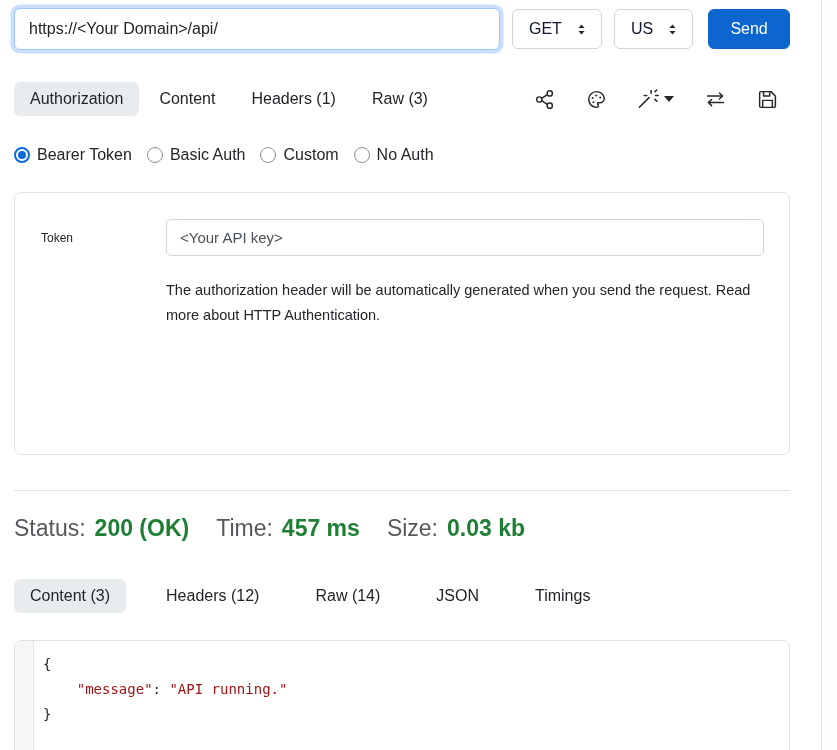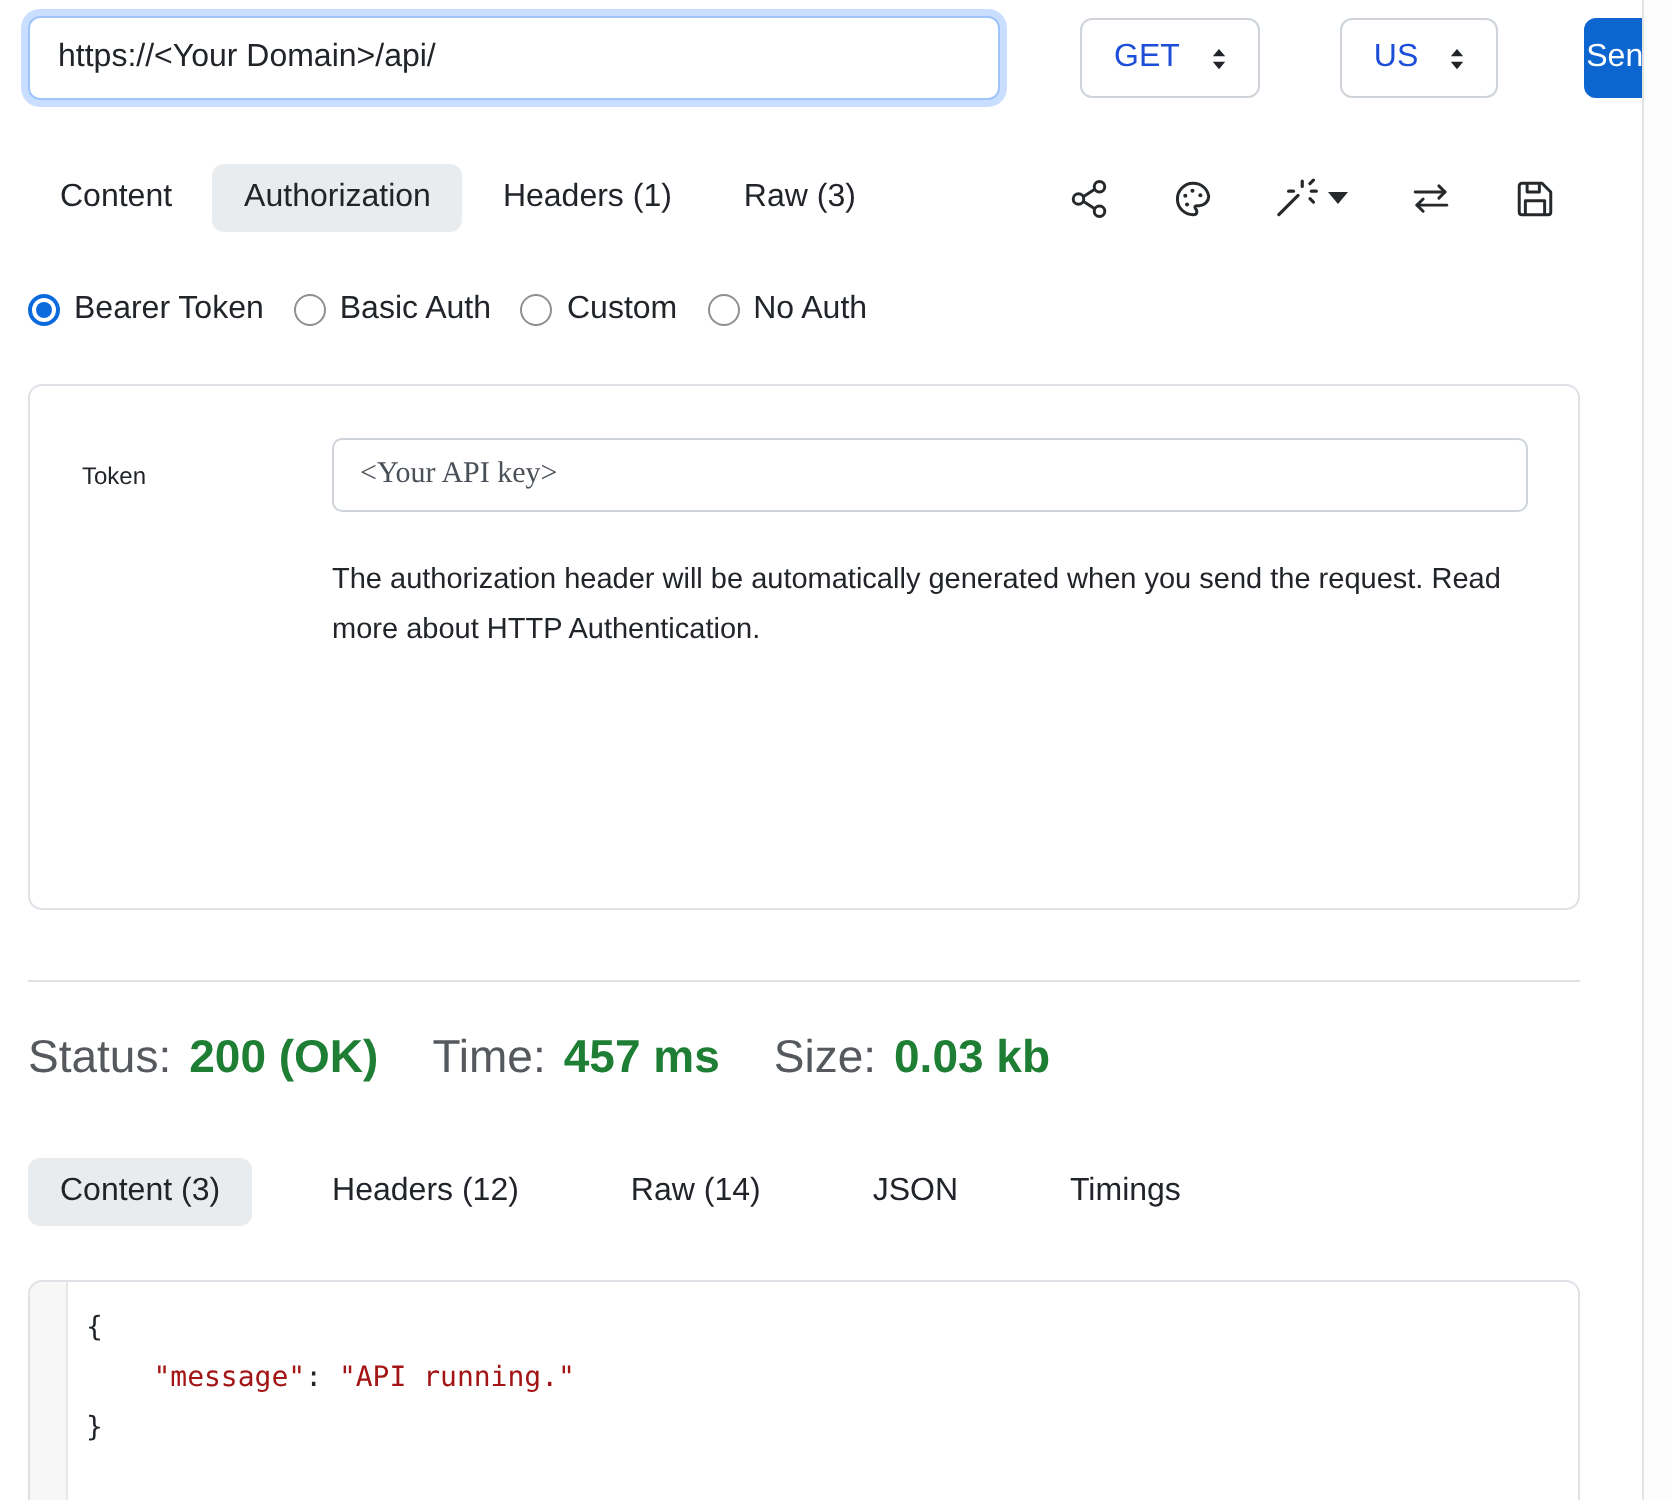--- a/index.html
+++ b/index.html
@@ -11,32 +11,32 @@
     overflow: hidden;
     position: relative;
   }
   .scroll-track {
     position: absolute; top: 0; bottom: 0; left: 821px; width: 15px;
     border-left: 1px solid #e3e3e3; background: #fdfdfd;
   }
   .content { margin: 8px 47px 0 14px; }
 
   
-  .request-bar { display: flex; align-items: center; gap: 28px; }
+  .request-bar { display: flex; align-items: center; }
   .url-input {
     flex: 0 0 486px; height: 42px;
     border: 1px solid #9ec5fe; border-radius: 6px;
     box-shadow: 0 0 0 3.5px rgba(13,110,253,.22);
     padding: 0 14px; font-size: 16px; color: #212529;
     font-family: inherit; outline: none; background: #fff;
   }
   .select-box {
     height: 40px; border: 1px solid #ced4da; border-radius: 6px;
     background: #fff; display: flex; align-items: center;
-    padding: 0 12px 0 16px; font-size: 16px; color: #1d4ed8;
+    padding: 0 12px 0 16px; font-size: 16px; color: #0f172a;
     cursor: pointer; gap: 12px;
   }
   .select-box.method { margin-left: 12px; }
   .select-box.region { margin-left: 12px; }
   .select-arrows { width: 15px; height: 15px; display: inline-block; color: #212529; }
   .send-btn {
     margin-left: 15px; width: 95px; height: 40px;
     background: #0d66d0; border: 1px solid #0d66d0; border-radius: 6px;
     color: #fff; font-size: 16px; font-family: inherit; cursor: pointer;
   }
@@ -76,21 +76,21 @@
   .panel {
     margin-top: 28px; height: 263px;
     border: 1px solid #dee2e6; border-radius: 7px;
     padding: 26px 25px 0 26px; background: #fff;
   }
   .panel-row { display: flex; align-items: center; }
   .panel-label { flex: 0 0 125px; font-size: 12px; color: #212529; }
   .token-input {
     flex: 1; height: 37px; border: 1px solid #ced4da; border-radius: 5px;
     padding: 0 13px; font-size: 15px; color: #495057;
-    font-family: Liberation Serif, serif; outline: none; background: #fff;
+    font-family: Liberation Sans, sans-serif; outline: none; background: #fff;
   }
   .panel-help {
     margin: 22px 0 0 125px; width: 588px;
     font-size: 14.5px; line-height: 25px; color: #212529;
   }
 
   .divider { border: none; border-top: 1px solid #dee2e6; margin-top: 35px; }
 
   
   .status-row { display: flex; align-items: flex-end; margin-top: 24px; font-size: 23px; }
@@ -138,22 +138,22 @@
         <svg viewBox="0 0 16 16" fill="currentColor">
             <path d="M8 2.6l3.3 3.9H4.7z"></path>
             <path d="M8 13.4L4.7 9.5h6.6z"></path>
           </svg>
       </span>
     </div>
     <button class="send-btn">Send</button>
   </div>
 
   <div class="tabs-row">
+    <div class="tab active">Authorization</div>
     <div class="tab">Content</div>
-    <div class="tab active">Authorization</div>
     <div class="tab">Headers (1)</div>
     <div class="tab">Raw (3)</div>
 
     <div class="icon-group">
       <span class="icon-btn">
         <svg viewBox="0 0 24 24" fill="none" stroke="currentColor" stroke-width="1.7">
           <circle cx="18" cy="5" r="3"></circle>
             <circle cx="6" cy="12" r="3"></circle>
             <circle cx="18" cy="19" r="3"></circle>
           <line x1="8.7" y1="10.7" x2="15.3" y2="6.4"></line>

